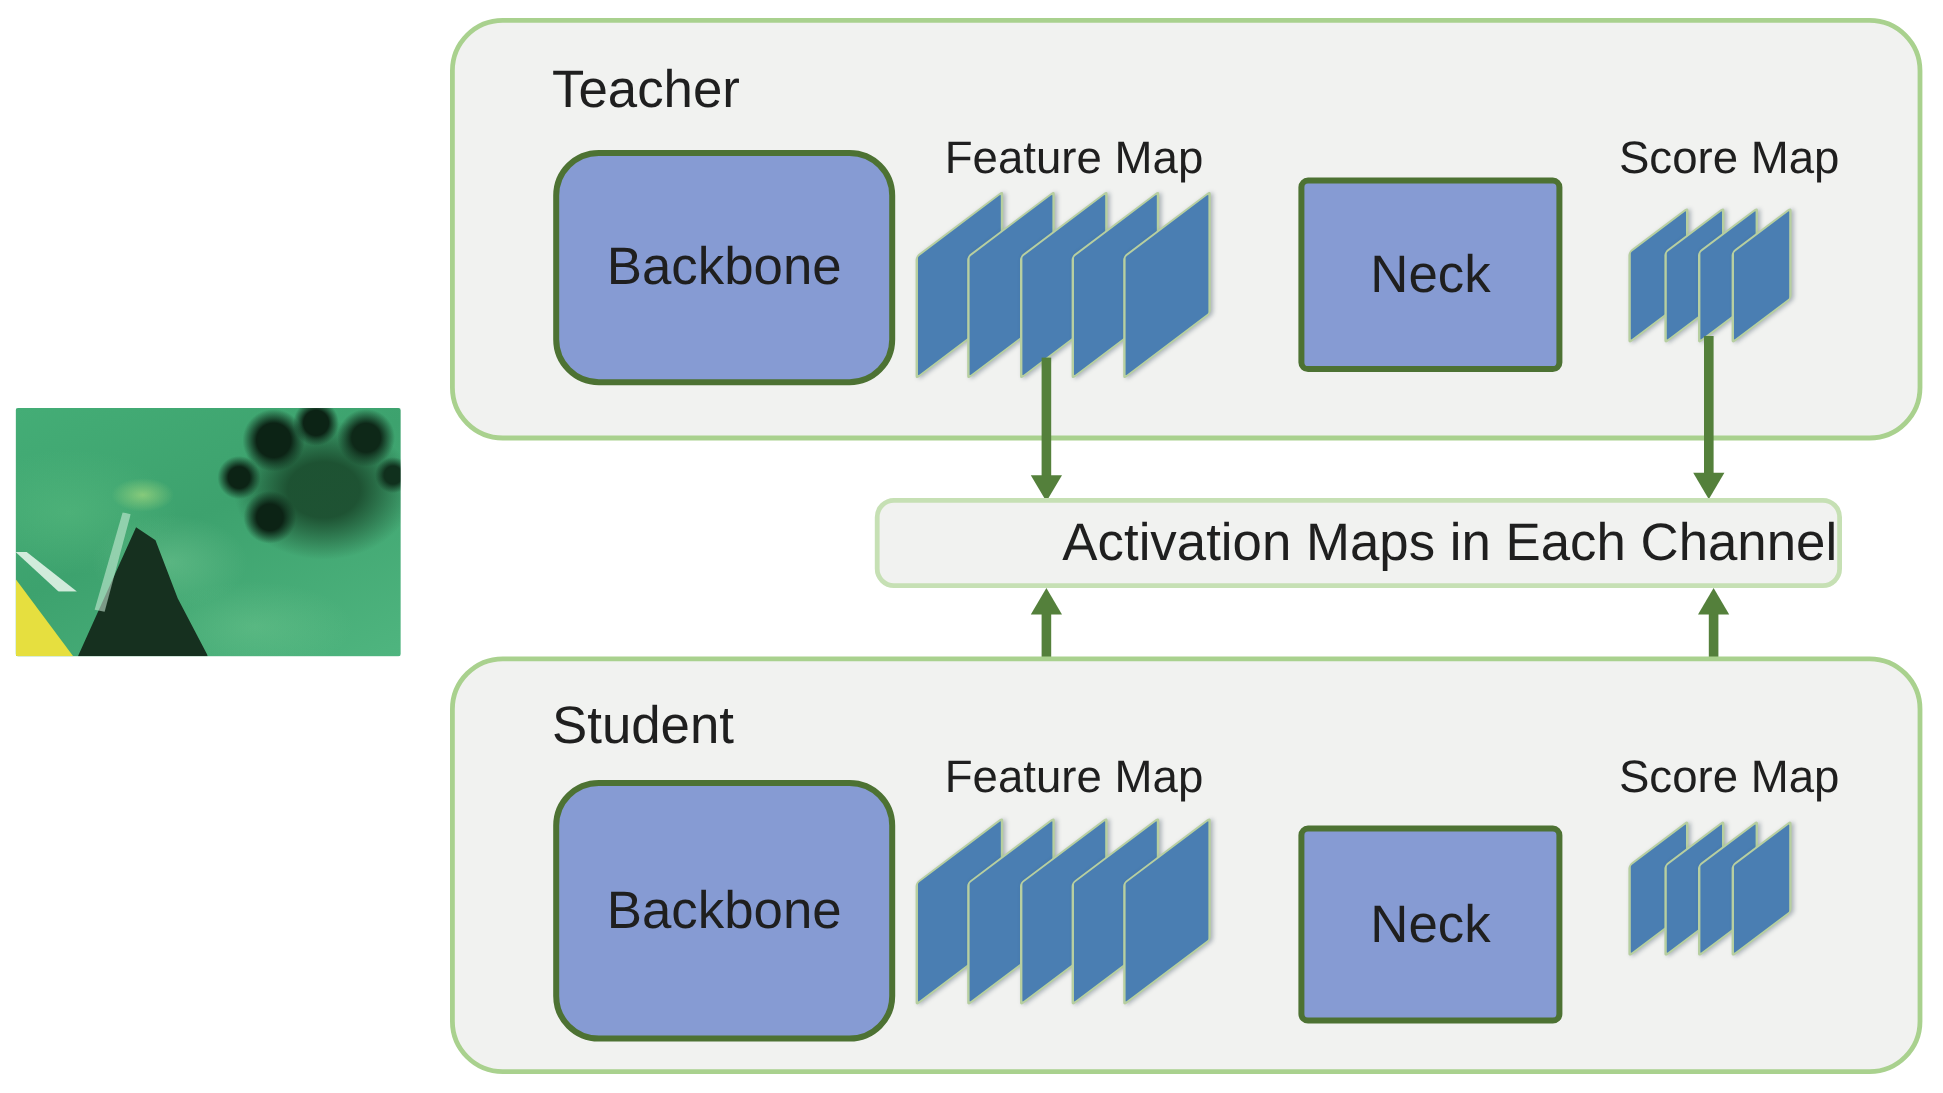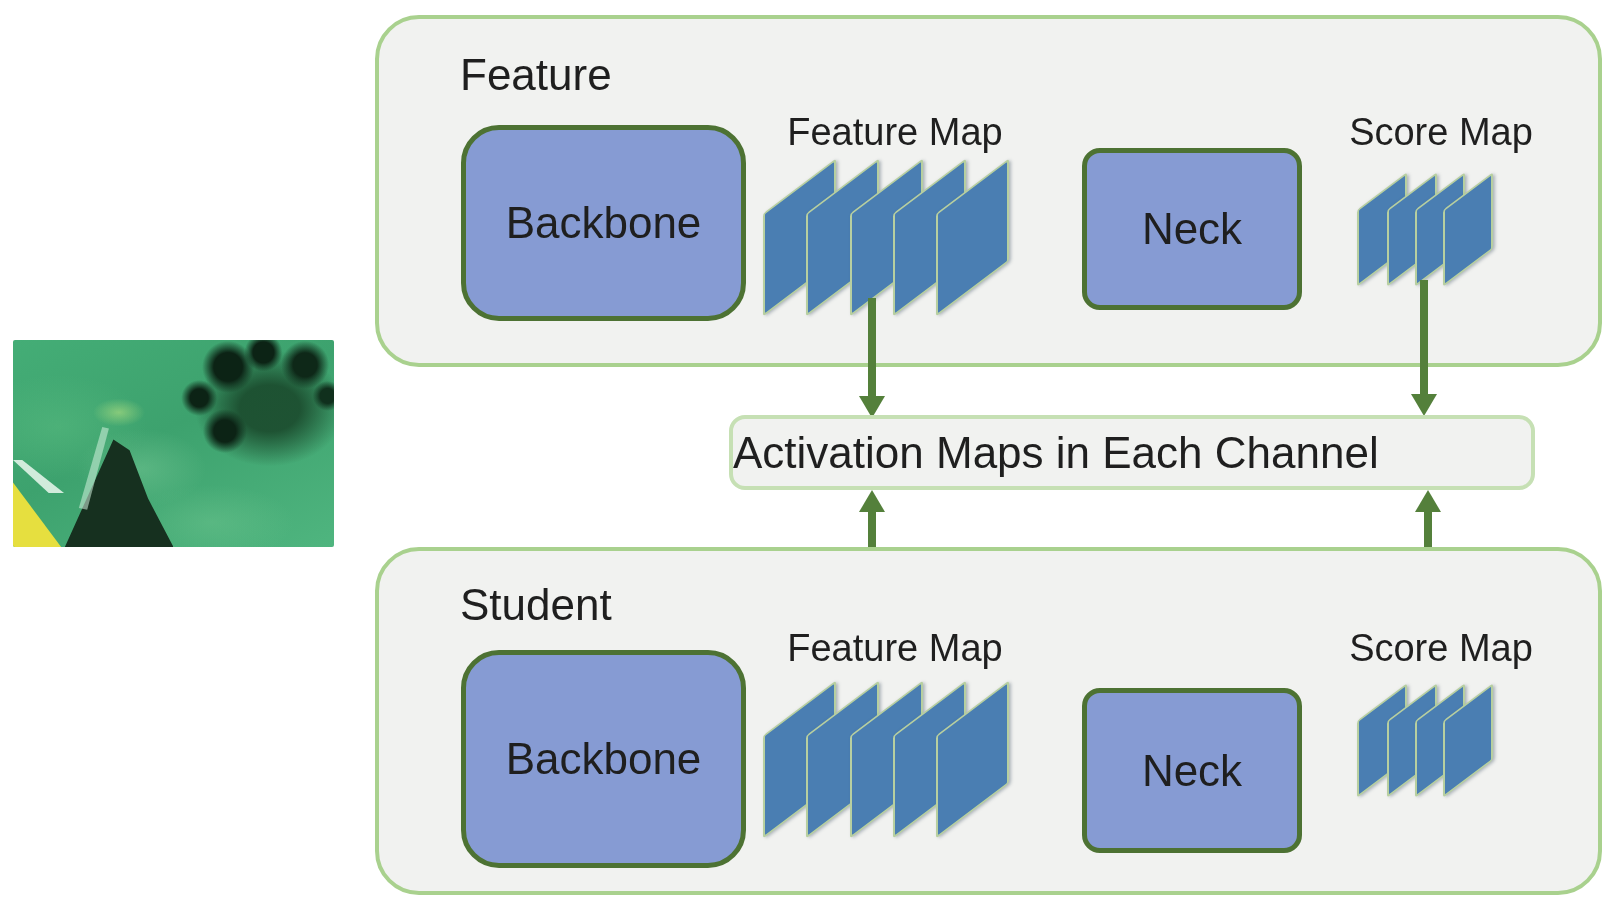--- a/index.html
+++ b/index.html
@@ -14,32 +14,32 @@
   .panel{position:absolute;left:375px;width:1227px;background:var(--panel-fill);
          border:4px solid var(--panel-border);border-radius:44px;}
   .panel.teacher{top:15px;height:352px;}
   .panel.student{top:547px;height:348px;}
 
   .panel-title{position:absolute;font-size:44px;line-height:52px;color:var(--text);}
 
   .bluebox{position:absolute;background:var(--box-fill);border:5px solid var(--box-border);
            display:flex;align-items:center;justify-content:center;font-size:44px;color:var(--text);}
   .backbone{border-radius:38px;margin-left:36px;}
-  .neck{border-radius:18px;}
+  .neck{border-radius:8px;}
 
   .map-label{position:absolute;width:340px;text-align:center;font-size:38px;line-height:52px;}
 
   .sheet{position:absolute;background:var(--sheet-fill);border:2px solid var(--sheet-border);
          border-radius:3px;transform:skewY(-37deg);box-shadow:2px 2px 3px rgba(45,65,85,.35);}
   .sheet.big{width:73px;height:103px;}
   .sheet.small{width:50px;height:77px;}
 
   .activation{position:absolute;left:729px;top:415px;width:806px;height:75px;
               background:var(--panel-fill);border:4px solid var(--activation-border);border-radius:16px;
-              display:flex;align-items:center;justify-content:flex-start;font-size:44px;color:var(--text);}
+              display:flex;align-items:center;justify-content:flex-end;font-size:44px;color:var(--text);}
 
   .arrow{position:absolute;width:26px;}
   .arrow .shaft{position:absolute;left:9px;width:8px;background:var(--arrow);}
   .arrow .head{position:absolute;left:0;width:0;height:0;
                border-left:13px solid transparent;border-right:13px solid transparent;}
   .arrow.down .shaft{top:0;bottom:20px;}
   .arrow.down .head{bottom:0;border-top:22px solid var(--arrow);}
   .arrow.up .shaft{top:20px;bottom:0;}
   .arrow.up .head{top:0;border-bottom:22px solid var(--arrow);}
 
@@ -73,21 +73,21 @@
 <div class="canvas">
 
   <div class="photo">
     <div class="fin"></div>
     <div class="fin-edge"></div>
     <div class="white-sliver"></div>
     <div class="yellow-object"></div>
   </div>
 
   <div class="panel teacher">
-    <span class="panel-title" style="left:81px;top:30px;">Feature</span>
+    <span class="panel-title" style="left:81px;top:30px;">Teacher</span>
 
     <div class="bluebox backbone" style="left:46px;top:106px;width:285px;height:196px;">
       <span>Backbone</span>
     </div>
 
     <div class="map-label" style="left:346px;top:87px;">Feature Map</div>
     <div class="sheet big" style="left:384px;top:167px;"></div>
     <div class="sheet big" style="left:427px;top:167px;"></div>
     <div class="sheet big" style="left:471px;top:167px;"></div>
     <div class="sheet big" style="left:514px;top:167px;"></div>

